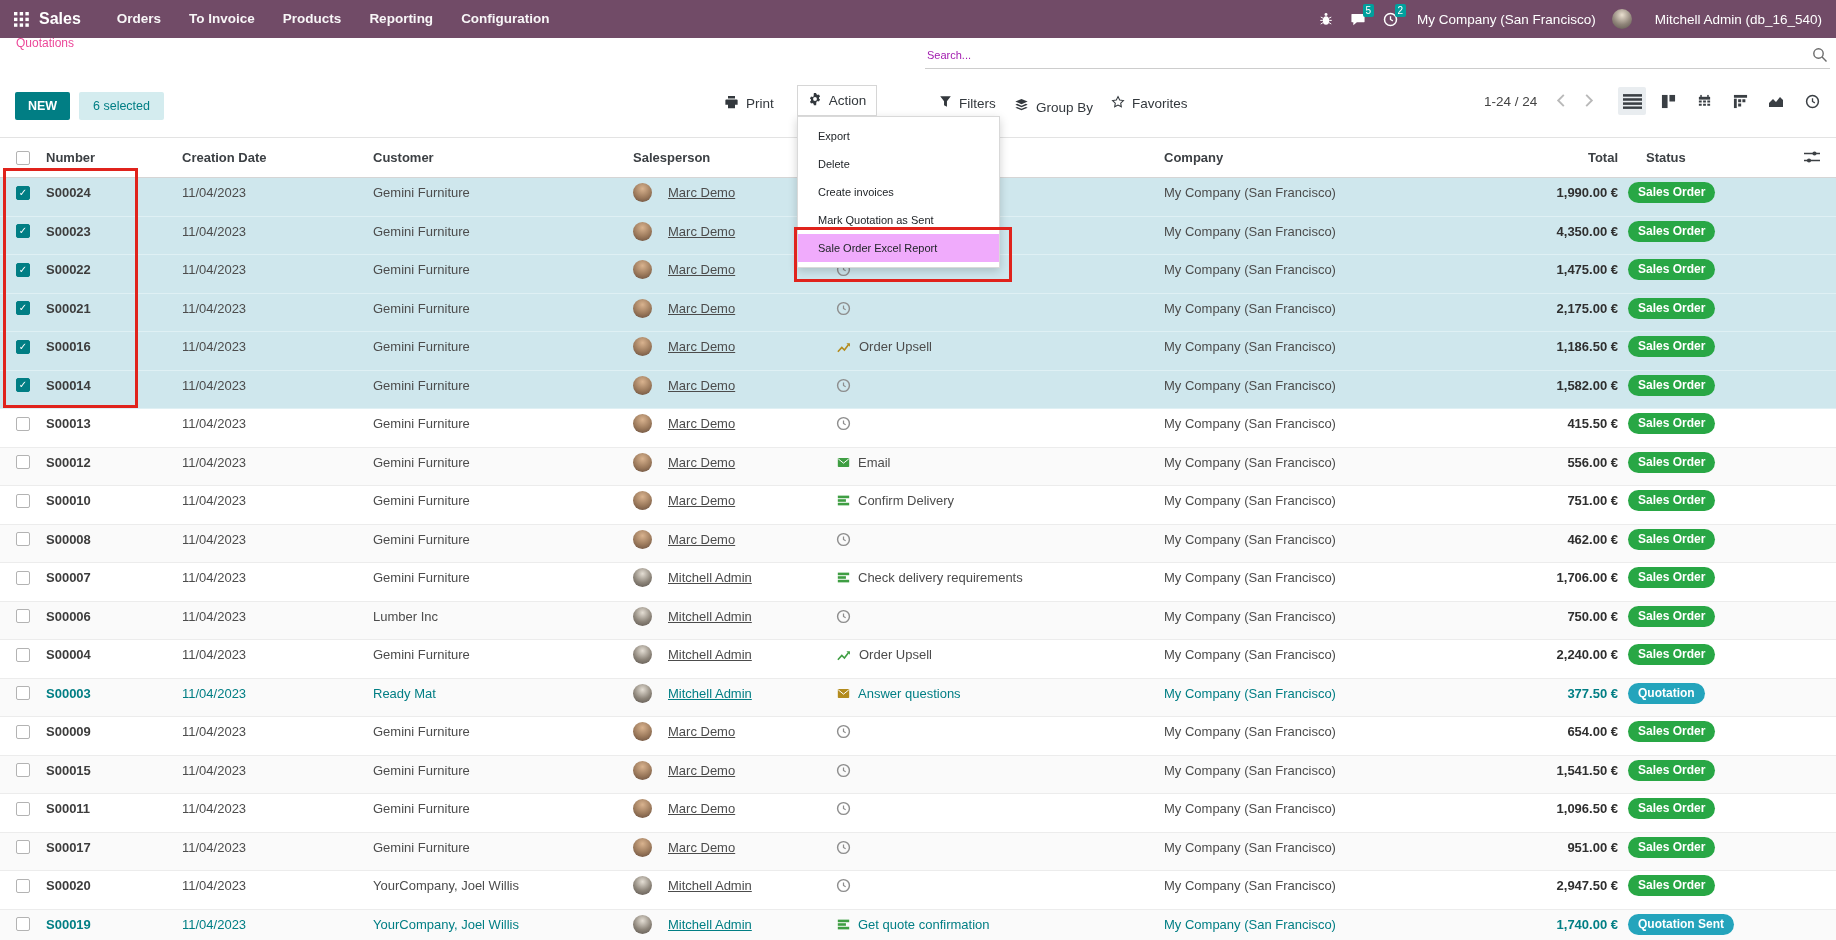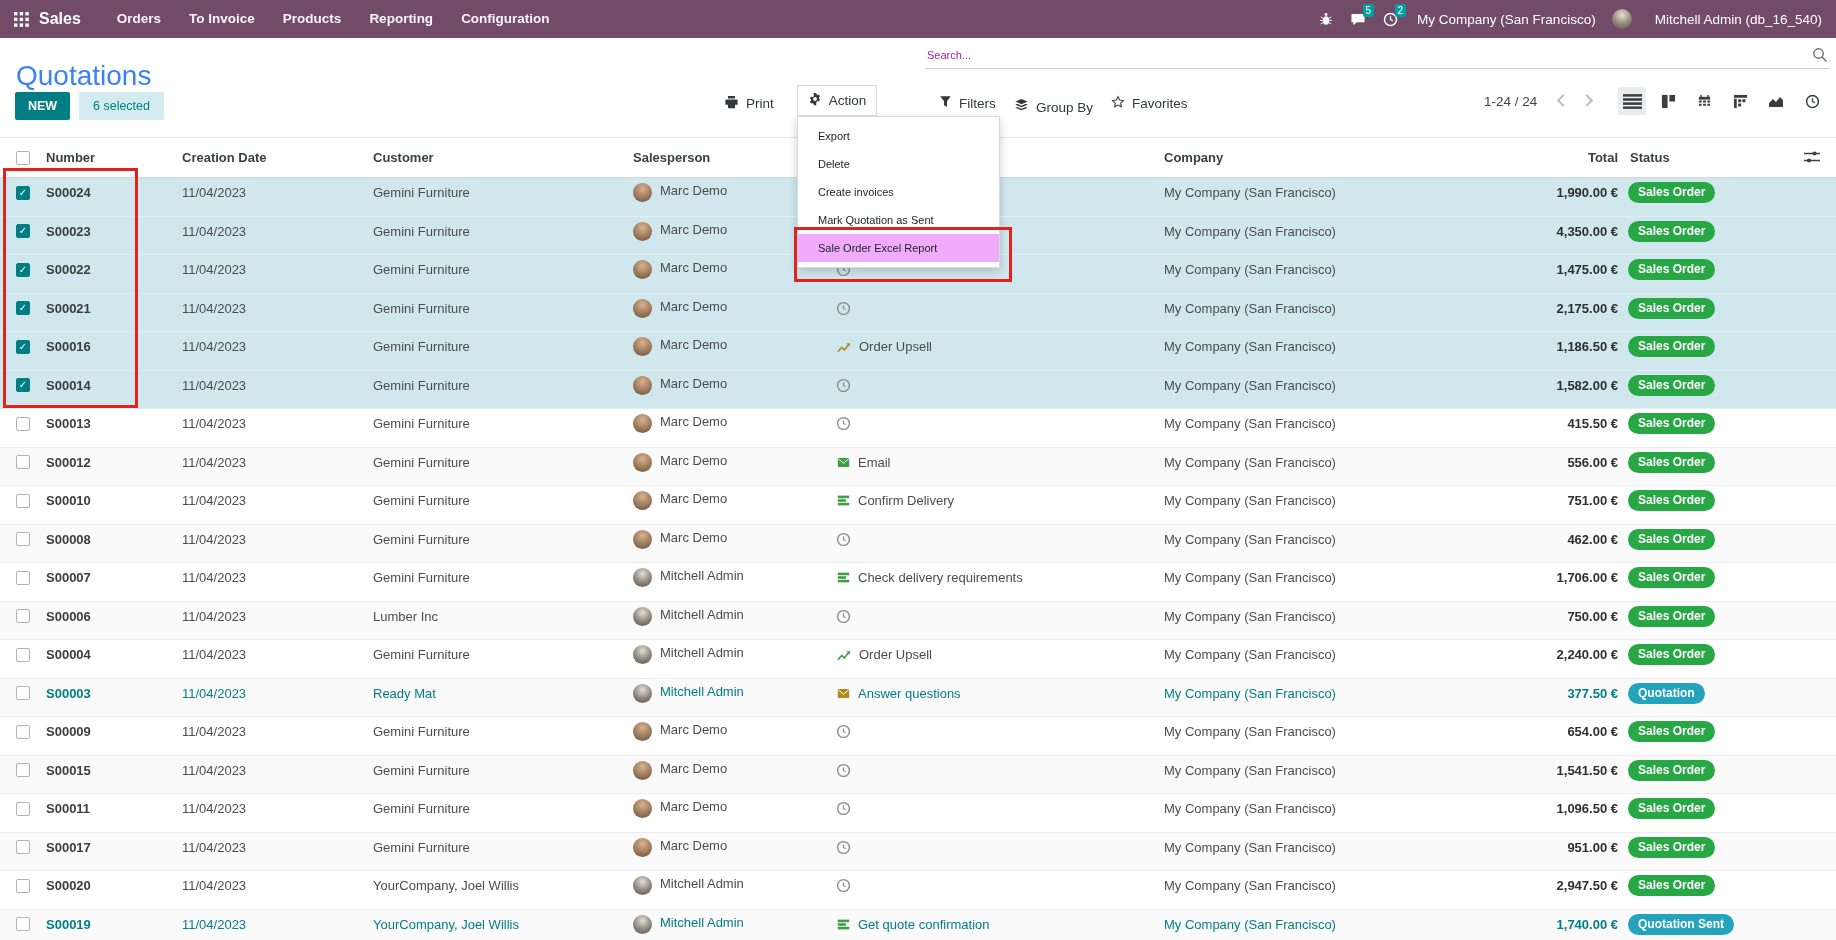--- a/index.html
+++ b/index.html
@@ -16,21 +16,21 @@
   .nav-right{margin-left:auto;display:flex;align-items:center;gap:10px;padding-right:14px;}
   .nav-ic{position:relative;display:inline-flex;width:22px;justify-content:center;cursor:pointer;}
   .count-badge{position:absolute;top:-8px;right:-5px;background:#00A09D;color:#fff;
                font-size:10px;line-height:13px;padding:0 3px;border-radius:2px;}
   .nav-company{font-size:13.5px;margin:0 6px;cursor:pointer;white-space:nowrap;}
   .nav-avatar{width:20px;height:20px;border-radius:50%;
               background:radial-gradient(circle at 50% 30%,#e9dfcf 0%,#90857a 55%,#57504a 100%);}
   .nav-user{font-size:13.5px;white-space:nowrap;cursor:pointer;padding-left:13px;}
 
   
-  .page-title{position:absolute;top:60px;left:16px;font-size:28px;color:#3b82f6;}
+  .page-title{position:absolute;top:36px;left:16px;font-size:12px;color:#ec4899;}
   .searchbar{position:absolute;left:925px;right:6px;top:42px;height:26px;
              border-bottom:1px solid #cdcdcd;display:flex;align-items:center;cursor:text;}
   .search-ph{color:#a21caf;font-size:11px;padding-left:2px;}
   .search-ic{margin-left:auto;display:inline-flex;padding-right:2px;}
 
   .btn-new{position:absolute;left:15px;top:92px;height:28px;padding:0 13px;background:#017e84;
            color:#fff;font-weight:700;font-size:12.5px;display:flex;align-items:center;
            border:none;border-radius:2px;cursor:pointer;}
   .chip-selected{position:absolute;left:79px;top:92px;height:28px;padding:0 14px;background:#d4ecef;
            color:#017e84;font-size:12.5px;display:flex;align-items:center;border-radius:2px;cursor:pointer;text-align:center;}
@@ -60,34 +60,34 @@
   .action-item{height:28px;line-height:28px;padding-left:20px;font-size:11px;color:#212529;cursor:pointer;white-space:nowrap;}
   .action-item.highlighted{background:#f0abfc;}
 
   
   .table{position:absolute;top:137px;left:0;right:0;bottom:0;overflow:hidden;}
   .grid-cols{display:grid;grid-template-columns:46px 136px 191px 260px 197px 334px 286px 168px 1fr;
              align-items:center;}
   .thead{height:39px;font-weight:700;color:#3c4044;border-top:1px solid #e3e3e3;
          border-bottom:1px solid #d5d5d5;position:relative;}
   .th-total{text-align:right;}
-  .th-status{padding-left:12px;}
+  .th-status{padding-left:28px;}
   .adjust-ic{position:absolute;right:16px;top:12px;color:#3c4044;cursor:pointer;display:inline-flex;}
 
   .tr{height:37.5px;border-bottom:1px solid #ececec;background:#fff;cursor:pointer;}
   .tr.even{background:#fafafa;}
   .tr.selected{background:#cfe7ed;border-bottom-color:#dff0f4;}
   .tr.hl{color:#017e84;}
   .cb{width:14px;height:14px;border:1px solid #b3b3b3;border-radius:2px;margin-left:16px;
       background:#fff;display:flex;align-items:center;justify-content:center;cursor:pointer;box-sizing:border-box;}
   .cb.checked{background:#017e84;border-color:#017e84;}
   .cb.checked::after{content:"✓";color:#fff;font-size:10px;line-height:10px;}
   .num{font-weight:700;color:#3d3d3d;}
   .tr.hl .num,.tr.hl .total{color:#017e84;}
-  .sp{display:flex;align-items:flex-start;gap:8px;}
+  .sp{display:flex;align-items:center;gap:16px;text-decoration:underline;}
   .avatar{width:19px;height:19px;border-radius:50%;flex:0 0 auto;}
   .avatar.marc{background:radial-gradient(circle at 50% 30%,#d9b38f 0%,#9c7a5c 55%,#62493a 100%);}
   .avatar.mitchell{background:radial-gradient(circle at 50% 30%,#e4ded4 0%,#8d857a 55%,#57504a 100%);}
   .act{display:flex;align-items:center;gap:7px;padding-left:6px;}
   .act-ic{display:inline-flex;}
   .c-gray{color:#8d8d8d;} .c-green{color:#3f9e43;} .c-gold{color:#b38b1d;}
   .total{text-align:right;font-weight:700;color:#2f2f2f;}
   .status-cell{padding-left:10px;}
   .pill{display:inline-block;padding:3px 10px;border-radius:11px;color:#fff;font-size:12px;
         font-weight:600;line-height:15px;white-space:nowrap;}

